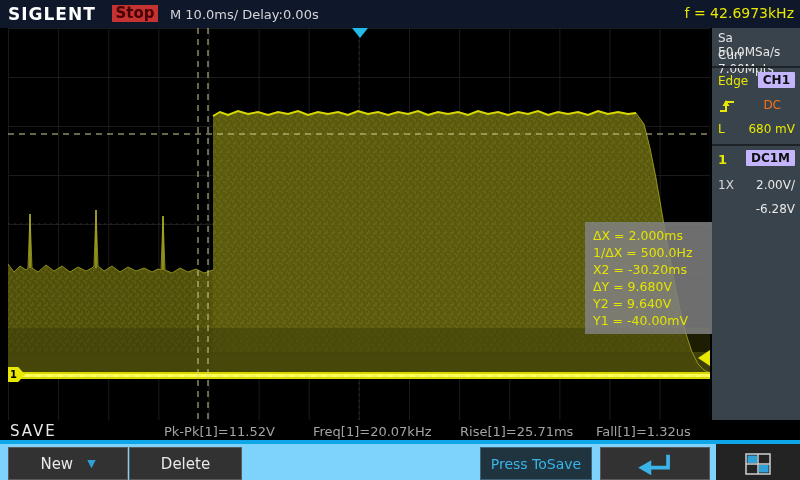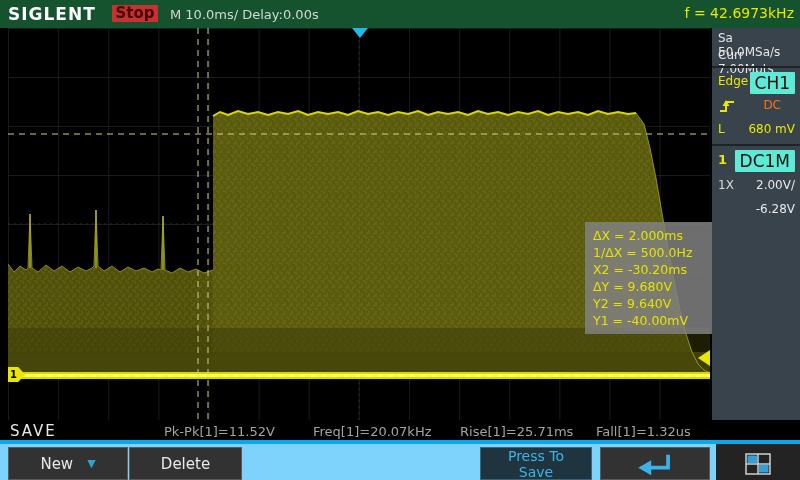--- a/index.html
+++ b/index.html
@@ -1,21 +1,21 @@
 <!DOCTYPE html>
 <html><head>
 <meta charset="utf-8">
 <style>
   html,body{margin:0;padding:0;background:#000;}
   body{width:800px;height:480px;position:relative;overflow:hidden;
        font-family:"DejaVu Sans","Liberation Sans",sans-serif;}
   #screen{position:absolute;inset:0;background:#000;}
 
   
-  .topbar{position:absolute;left:0;top:0;width:800px;height:28px;background:#14532d;}
+  .topbar{position:absolute;left:0;top:0;width:800px;height:28px;background:#0f172a;}
   .brand{position:absolute;left:8px;top:4px;color:#fff;font-size:17px;font-weight:bold;letter-spacing:1px;}
   .runstate{position:absolute;left:112px;top:5px;width:46px;height:17px;background:#c53232;
             color:#4a0000;font-size:15px;font-weight:bold;text-align:center;line-height:17px;}
   .timebase{position:absolute;left:170px;top:7px;color:#d6d6d6;font-size:13px;}
   .freq{position:absolute;right:6px;top:5px;color:#e8e800;font-size:14px;}
 
   
   .wave{position:absolute;left:8px;top:28px;width:702px;height:392px;background:#000;
         background-image:linear-gradient(to right,#1b1b1b 1px,transparent 1px),
                          linear-gradient(to bottom,#1b1b1b 1px,transparent 1px);
@@ -32,39 +32,39 @@
             clip-path:polygon(100% 0,100% 100%,0 50%);}
   .ch-marker{position:absolute;left:0;top:339px;width:15px;height:15px;background:#e8e800;
              clip-path:polygon(0 0,60% 0,100% 50%,60% 100%,0 100%);
              color:#000;font-size:10px;font-weight:bold;line-height:15px;text-align:left;padding-left:2px;}
 
   
   .sidebar{position:absolute;left:712px;top:28px;width:88px;height:394px;background:#39434b;}
   .sb-row{position:absolute;left:6px;right:5px;height:18px;font-size:12px;color:#e8e8e8;}
   .sb-sep{position:absolute;left:0;right:0;height:2px;background:#1d2327;}
   .yel{color:#e8e800;}
-  .chip{position:absolute;right:0;top:-2px;background:#5eead4;color:#101010;font-size:17px;
-        font-weight:normal;padding:1px 5px;border-radius:1px;}
+  .chip{position:absolute;right:0;top:-2px;background:#c4b5fd;color:#101010;font-size:12px;
+        font-weight:bold;padding:1px 5px;border-radius:1px;}
   .rgt{position:absolute;right:0;top:0;}
   .rgt16{position:absolute;right:14px;top:0;color:#f97316;}
 
   
   .status{position:absolute;left:0;top:420px;width:800px;height:20px;background:#000;}
   .save-label{position:absolute;left:10px;top:2px;color:#e8e8e8;font-size:15px;letter-spacing:2px;}
   .meas{position:absolute;top:4px;color:#a3a3a3;font-size:13px;white-space:nowrap;margin-left:36px;}
 
   
   .menubar{position:absolute;left:0;top:440px;width:800px;height:40px;background:#7dd3fc;border-top:4px solid #0ea5e9;box-sizing:border-box;}
   .mbtn{position:absolute;top:3px;height:33px;background:#323232;border:1px solid #5a5a5a;
         color:#e8e8e8;font-size:15px;display:flex;align-items:center;justify-content:center;
         box-sizing:border-box;gap:14px;}
   .btn-new{left:8px;width:120px;}
   .btn-del{left:129px;width:113px;text-align:center;}
   .btn-save{left:480px;width:112px;background:#203440;border:1px solid #3f6378;color:#3ab4e8;
-            font-size:14px;line-height:16px;flex-direction:column;gap:0;}
+            font-size:14px;line-height:16px;flex-direction:row;gap:0;}
   .btn-back{left:600px;width:110px;}
   .btn-grid{left:716px;width:84px;top:0;height:40px;background:#232323;border:none;}
   .arrow-down{color:#2fa0d8;font-size:11px;line-height:1;}
   .iconwrap{display:inline-flex;align-items:center;justify-content:center;}
 </style>
 </head>
 <body>
 
 <div id="screen">
 

